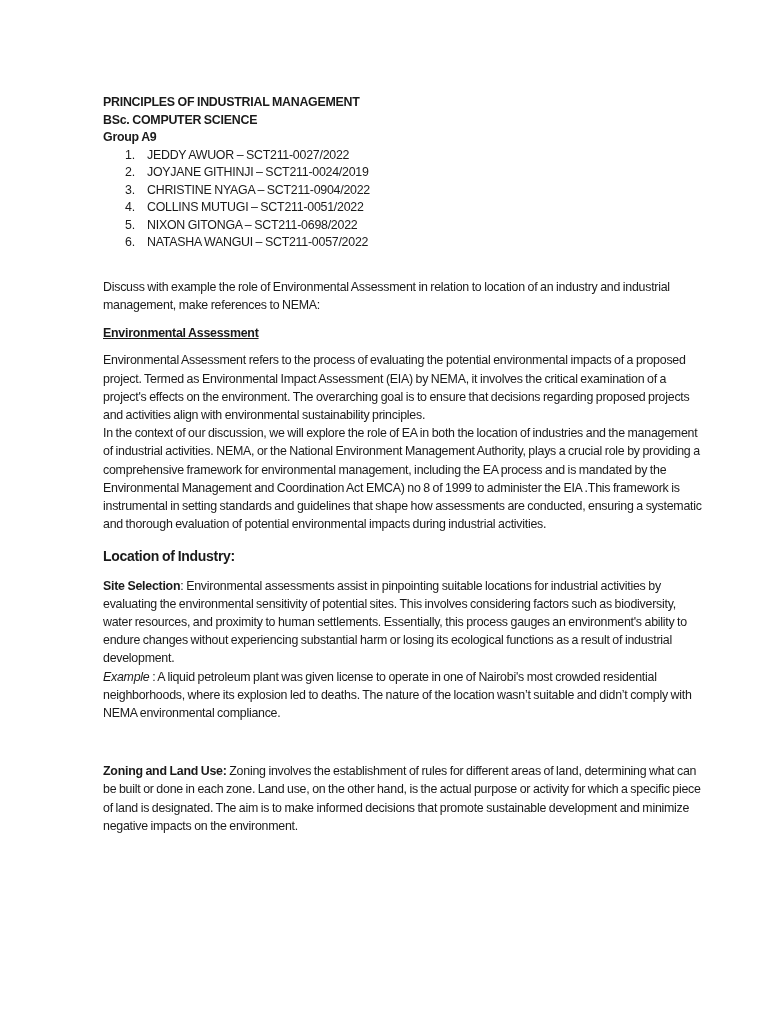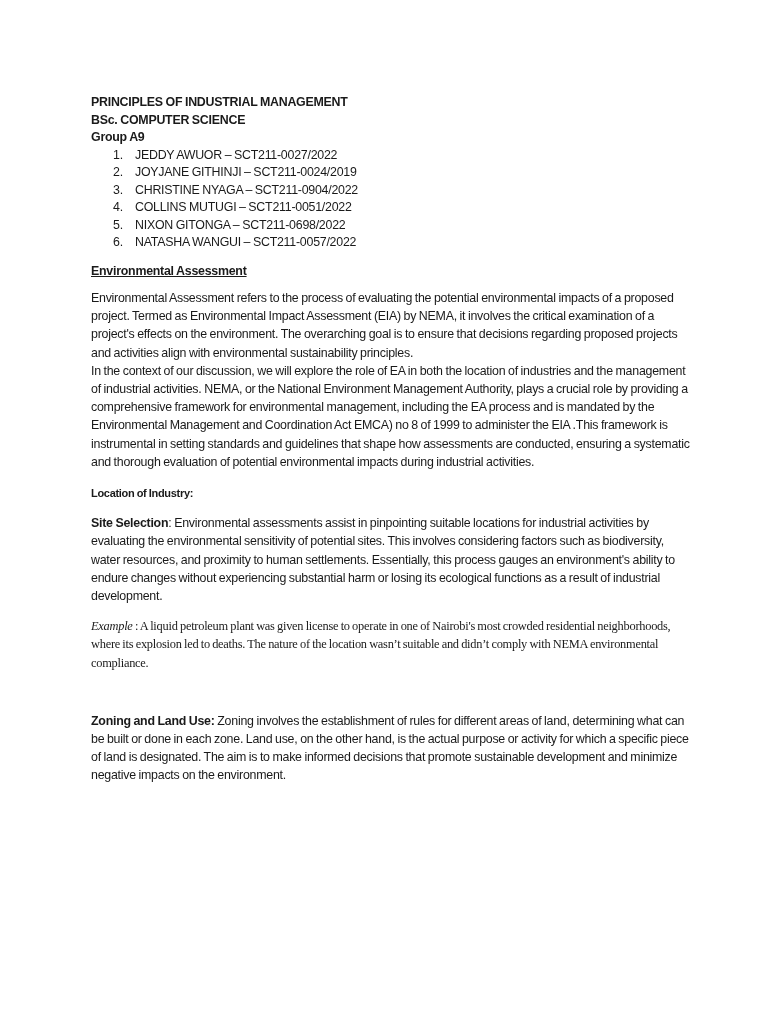--- a/index.html
+++ b/index.html
@@ -10,21 +10,21 @@
     body {
       width: 768px;
       height: 1024px;
       position: relative;
       overflow: hidden;
       font-family: "Liberation Sans", sans-serif;
       color: #1a1a1a;
     }
     .page {
       position: absolute;
-      left: 91px;
+      left: 103px;
       top: 94px;
       width: 600px;
       font-size: 12.4px;
       letter-spacing: -0.25px;
       word-spacing: -0.5px;
     }
     .hdr {
       font-weight: bold;
       line-height: 17.5px;
       height: 17.5px;
@@ -54,27 +54,27 @@
     .ea-title {
       margin-top: 10px;
       font-weight: bold;
       text-decoration: underline;
       line-height: 18px;
     }
     .p1 { margin-top: 9px; }
     .p2 { }
     h2 {
       margin: 11px 0 0 0;
-      font-size: 11px;
+      font-size: 14px;
       font-weight: bold;
       line-height: 22px;
       letter-spacing: -0.3px;
     }
     .p3 { margin-top: 10px; }
-    .p4 { margin-top: 12px; font-family: Liberation Serif, serif; }
+    .p4 { margin-top: 0; }
     .p5 { margin-top: 40px; }
     .lbl { font-weight: bold; }
     .ital { font-style: italic; }
   </style>
 </head>
 <body>
 
 <div class="page">
   <div class="hdr">PRINCIPLES OF INDUSTRIAL MANAGEMENT</div>
   <div class="hdr">BSc. COMPUTER SCIENCE</div>
@@ -82,20 +82,21 @@
 
   <ol class="members">
     <li><span class="num">1.</span><span>JEDDY AWUOR – SCT211-0027/2022</span></li>
     <li><span class="num">2.</span><span>JOYJANE GITHINJI – SCT211-0024/2019</span></li>
     <li><span class="num">3.</span><span>CHRISTINE NYAGA – SCT211-0904/2022</span></li>
     <li><span class="num">4.</span><span>COLLINS MUTUGI – SCT211-0051/2022</span></li>
     <li><span class="num">5.</span><span>NIXON GITONGA – SCT211-0698/2022</span></li>
     <li><span class="num">6.</span><span>NATASHA WANGUI – SCT211-0057/2022</span></li>
   </ol>
 
+  <p class="gap-q">Discuss with example the role of Environmental Assessment in relation to location of an industry and industrial management, make references to NEMA:</p>
 
   <div class="ea-title">Environmental Assessment</div>
 
   <p class="p1">Environmental Assessment refers to the process of evaluating the potential environmental impacts of a proposed project. Termed as Environmental Impact Assessment (EIA) by NEMA, it involves the critical examination of a project's effects on the environment. The overarching goal is to ensure that decisions regarding proposed projects and activities align with environmental sustainability principles.</p>
 
   <p class="p2">In the context of our discussion, we will explore the role of EA in both the location of industries and the management of industrial activities. NEMA, or the National Environment Management Authority, plays a crucial role by providing a comprehensive framework for environmental management, including the EA process and is mandated by the Environmental Management and Coordination Act EMCA) no 8 of 1999 to administer the EIA .This framework is instrumental in setting standards and guidelines that shape how assessments are conducted, ensuring a systematic and thorough evaluation of potential environmental impacts during industrial activities.</p>
 
   <h2>Location of Industry:</h2>
 
   <p class="p3"><span class="lbl">Site Selection</span><span>: Environmental assessments assist in pinpointing suitable locations for industrial activities by evaluating the environmental sensitivity of potential sites. This involves considering factors such as biodiversity, water resources, and proximity to human settlements. Essentially, this process gauges an environment's ability to endure changes without experiencing substantial harm or losing its ecological functions as a result of industrial development.</span></p>

